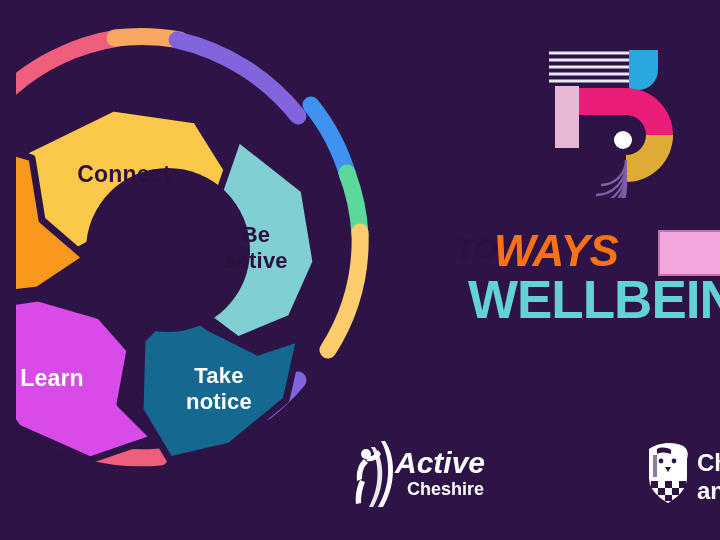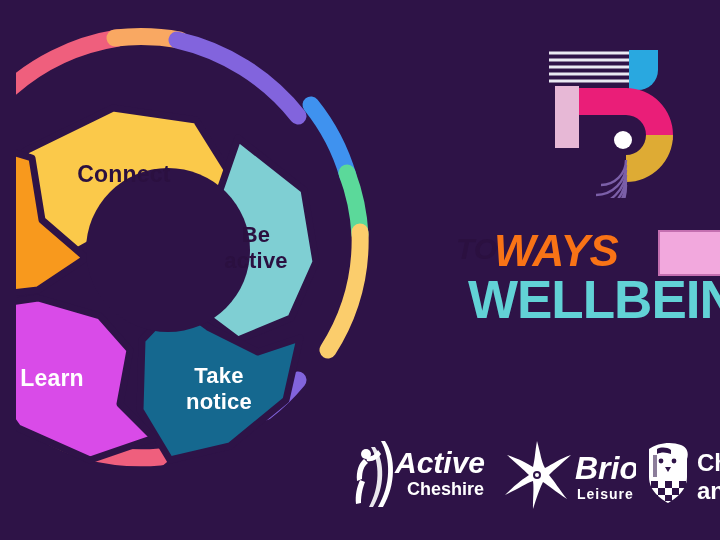--- a/index.html
+++ b/index.html
@@ -316,34 +316,20 @@
           <circle cx="15" cy="17" r="5"></circle>
           <path d="M 13 22 C 8 26 5 34 6 44 L 11 42 C 11 34 13 29 17 26 Z"></path>
           <path d="M 16 24 C 22 25 27 22 30 17 L 27 13 C 24 18 20 20 15 20 Z"></path>
           <path d="M 9 43 C 6 50 4 58 5 67 L 10 66 C 10 57 12 50 14 45 Z"></path>
         </g>
         <text class="logo-word" x="44" y="36" font-size="30" font-style="italic" fill="#ffffff">Active</text>
         <text class="logo-word" x="56" y="58" font-size="18" font-weight="400" fill="#ffffff">Cheshire</text>
       </svg>
     </div>
 
-    <div class="logo-block" style="left:150px; width:135px;">
-      <svg width="135" height="72" viewBox="0 0 135 72" xmlns="http://www.w3.org/2000/svg">
-        <g fill="#ffffff">
-          <path d="M 36 4 C 40 18 40 24 44 31 C 52 27 58 22 70 18 C 60 27 54 32 48 38
-                   C 54 45 58 52 66 62 C 54 54 48 49 42 45 C 38 53 36 60 32 72
-                   C 32 58 33 51 32 44 C 24 47 17 52 4 58 C 15 47 22 42 28 38
-                   C 22 32 16 27 6 18 C 18 22 25 26 32 30 C 34 22 34 15 36 4 Z"></path>
-          <circle cx="36" cy="38" r="4" fill="#2e1347"></circle>
-          <circle cx="36" cy="38" r="2" fill="#ffffff"></circle>
-        </g>
-        <text class="logo-word" x="74" y="42" font-size="32" font-style="italic" fill="#ffffff">Brio</text>
-        <text class="logo-word" x="76" y="62" font-size="14" font-weight="400" letter-spacing="1" fill="#ffffff">Leisure</text>
-      </svg>
-    </div>
 
     <div class="logo-block" style="left:290px; width:110px;">
       <svg width="110" height="72" viewBox="0 0 110 72" xmlns="http://www.w3.org/2000/svg">
         <g>
           <path fill="#ffffff" d="M 8 12 C 16 6 30 4 40 8 C 46 10 48 16 46 22 L 46 40
                    C 46 54 34 62 27 66 C 20 62 8 54 8 40 Z"></path>
 
           <g fill="#2e1347">
             <rect x="10" y="44" width="7" height="7"></rect>
             <rect x="24" y="44" width="7" height="7"></rect>

